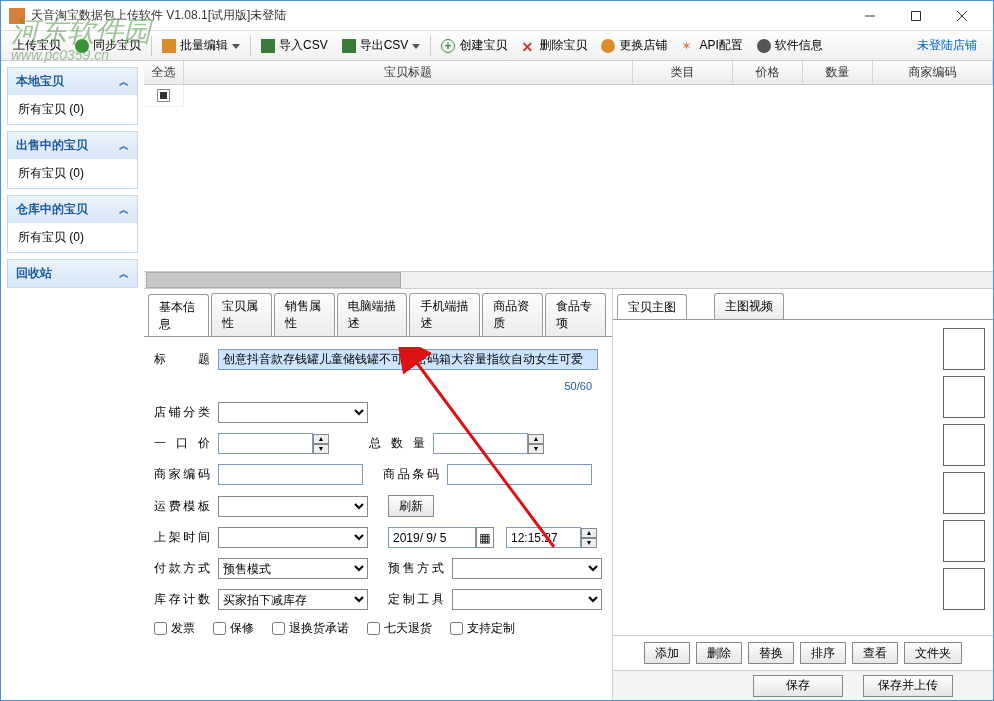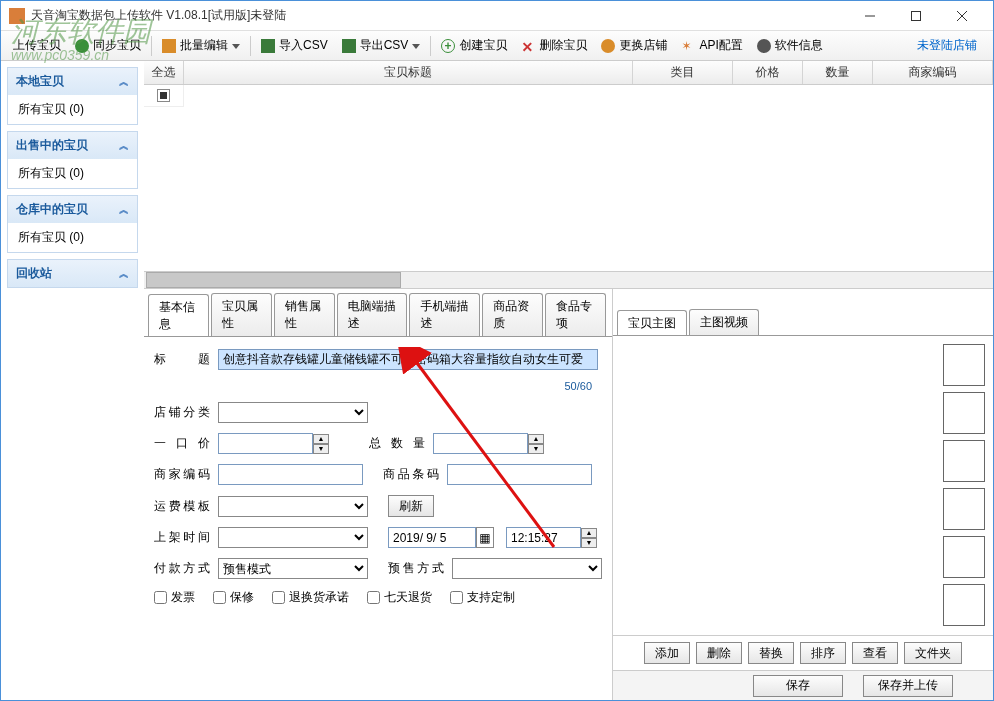--- a/index.html
+++ b/index.html
@@ -65,21 +65,21 @@
 .fselect { border: 1px solid #888; height: 21px; background: #fff; }
 .counter { color: #1a5a9c; font-size: 11px; }
 .fbutton { height: 22px; padding: 0 10px; border: 1px solid #888; background: linear-gradient(#fdfdfd,#e6e6e6); cursor: pointer; }
 .spin { width: 16px; display:inline-flex; flex-direction:column; }
 .spin div { height:10px; border:1px solid #888; background:#eee; font-size:7px; line-height:7px; text-align:center; }
 .chk { display: inline-flex; align-items: center; gap: 4px; margin-right: 18px; }
 .chk input { width:13px; height:13px; }
 
 
 .image-pane { width: 380px; display:flex; flex-direction:column; }
-.imgtabs { display:flex; padding: 20px 4px 0; }
+.imgtabs { display:flex; padding: 4px 4px 0; gap: 25px; }
 .imgbody { flex:1; border-top:1px solid #999; position:relative; }
 .thumbs { position:absolute; right:8px; top:8px; display:flex; flex-direction:column; gap:6px; }
 .thumb-box { width:42px; height:42px; border:1px solid #666; background:#fff; }
 .imgbtns { padding: 6px; display:flex; gap:6px; border-top:1px solid #ccc; justify-content:center; }
 
 
 .arrow-ov { position:absolute; pointer-events:none; z-index:50; }
 
 
 .footer { height:30px; border-top:1px solid #ccc; background:#f4f4f4; display:flex; align-items:center; justify-content:flex-end; gap:20px; padding:0 40px; }
@@ -286,20 +286,26 @@
                   <div>▼</div>
                 </span>
             </div>
           </div>
           <div class="frow">
             <div class="flabel">付款方式</div>
             <select class="fselect" style="width:150px"><option>预售模式</option></select>
             <div class="flabel" style="margin-left:20px">预售方式</div>
             <select class="fselect" style="width:150px"></select>
           </div>
+          <div class="frow">
+            <div class="flabel">库存计数</div>
+            <select class="fselect" style="width:150px"><option>买家拍下减库存</option></select>
+            <div class="flabel" style="margin-left:20px">定制工具</div>
+            <select class="fselect" style="width:150px"></select>
+          </div>
           <div class="frow" style="margin-top:4px">
             <label class="chk">
                 <input type="checkbox" style="">
                 <span>发票</span>
               </label>
             <label class="chk">
                 <input type="checkbox" style="">
                 <span>保修</span>
               </label>
             <label class="chk">

